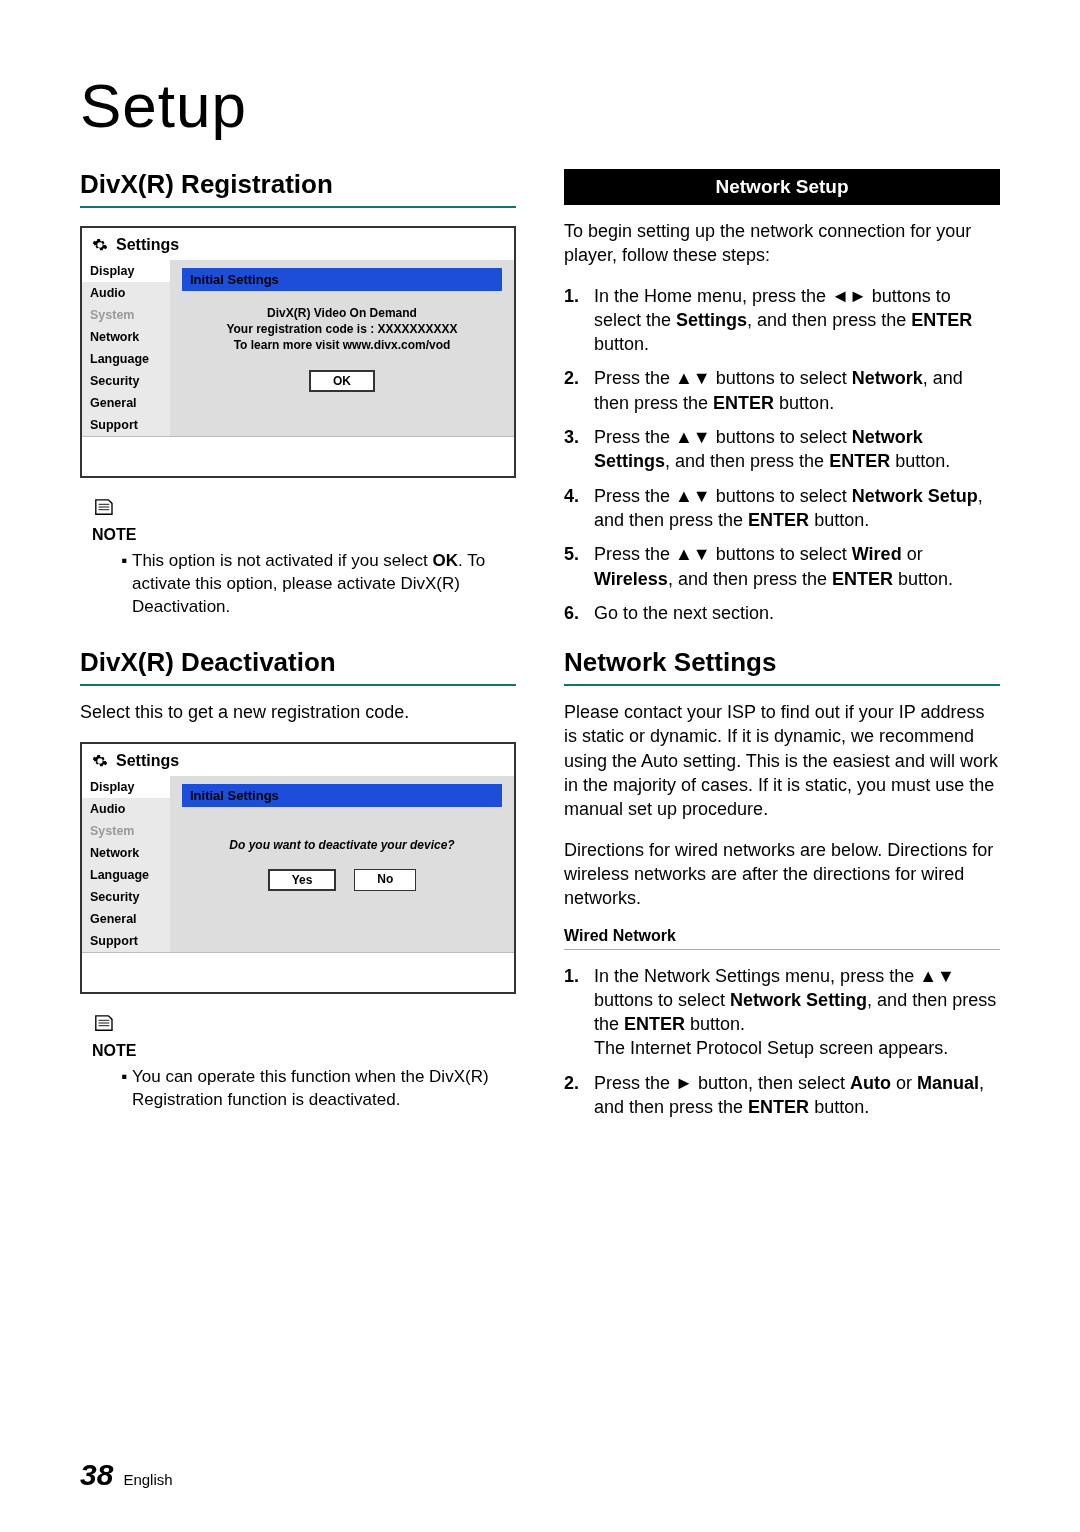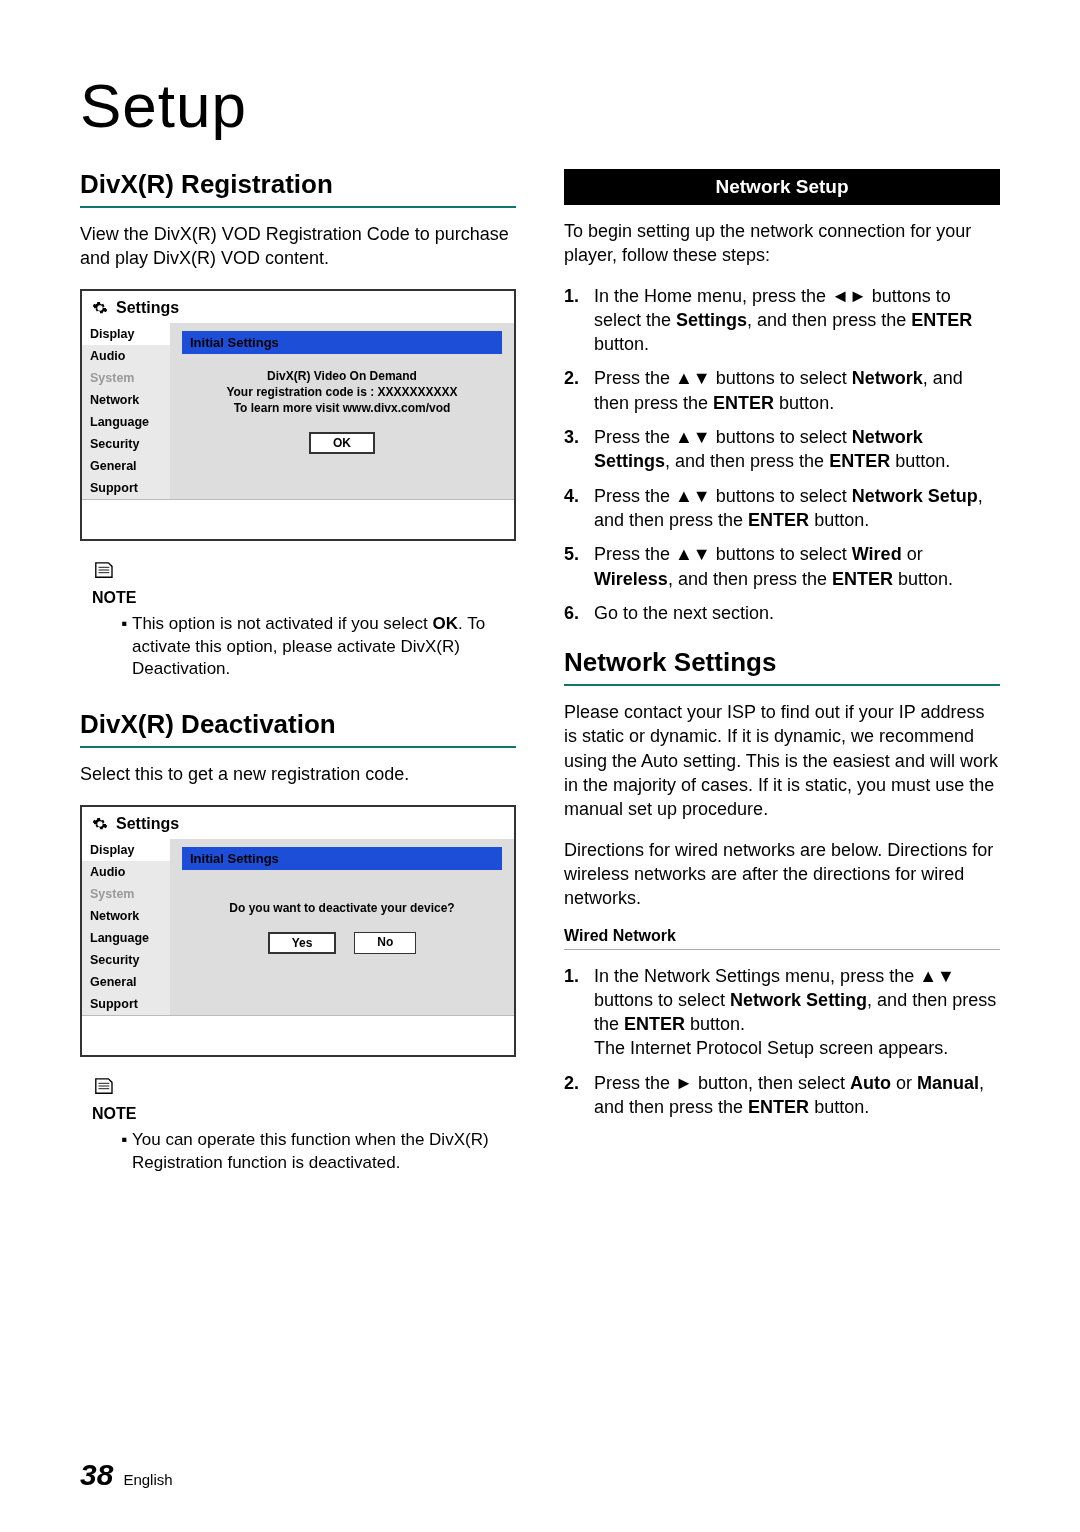--- a/index.html
+++ b/index.html
@@ -179,21 +179,20 @@
 </head>
 <body>
 
 <h1 class="page-title">Setup</h1>
 
 <div class="columns">
 
   <div class="col">
 
     <h2 class="section-heading">DivX(R) Registration</h2>
-    <p class="body-text">View the DivX(R) VOD Registration Code to purchase and play DivX(R) VOD content.</p>
 
     <div class="panel">
       <div class="panel-title">
         <span class="gear-icon">
           <svg viewBox="0 0 24 24">
               <path fill="#000" d="M12 8a4 4 0 1 0 0 8 4 4 0 0 0 0-8zm9 4a7 7 0 0 1-.1 1.2l2 1.6-2 3.4-2.4-1a7 7 0 0 1-2 .1l-.4 2.6h-4l-.4-2.6a7 7 0 0 1-2-1.2l-2.4 1-2-3.4 2-1.6A7 7 0 0 1 3 12a7 7 0 0 1 .1-1.2l-2-1.6 2-3.4 2.4 1a7 7 0 0 1 2-1.2L8 3h4l.4 2.6a7 7 0 0 1 2 1.2l2.4-1 2 3.4-2 1.6c.1.4.2.8.2 1.2z"></path>
             </svg>
         </span>
         <span>Settings</span>
       </div>
@@ -256,21 +255,21 @@
             <div class="side-item">Audio</div>
             <div class="side-item inactive">System</div>
             <div class="side-item">Network</div>
             <div class="side-item">Language</div>
             <div class="side-item">Security</div>
             <div class="side-item">General</div>
             <div class="side-item">Support</div>
           </div>
         <div class="content-pane">
           <div class="content-header">Initial Settings</div>
-          <div class="dialog-lines" style="padding-top:20px;">
+          <div class="dialog-lines" style="padding-top:20px;font-style:italic;">
             <div>Do you want to deactivate your device?</div>
           </div>
           <div class="btn-row">
             <span class="dlg-btn">Yes</span>
             <span class="dlg-btn" style="border-width:1px;">No</span>
           </div>
         </div>
       </div>
       <div class="panel-footer"></div>
     </div>

